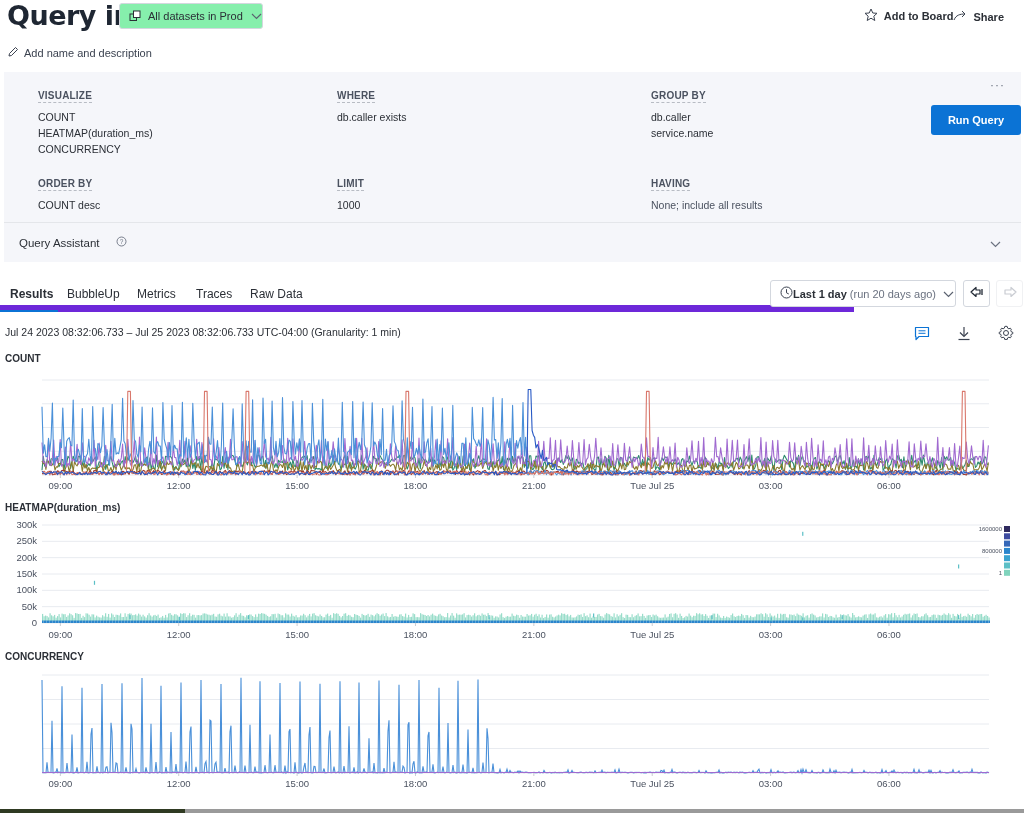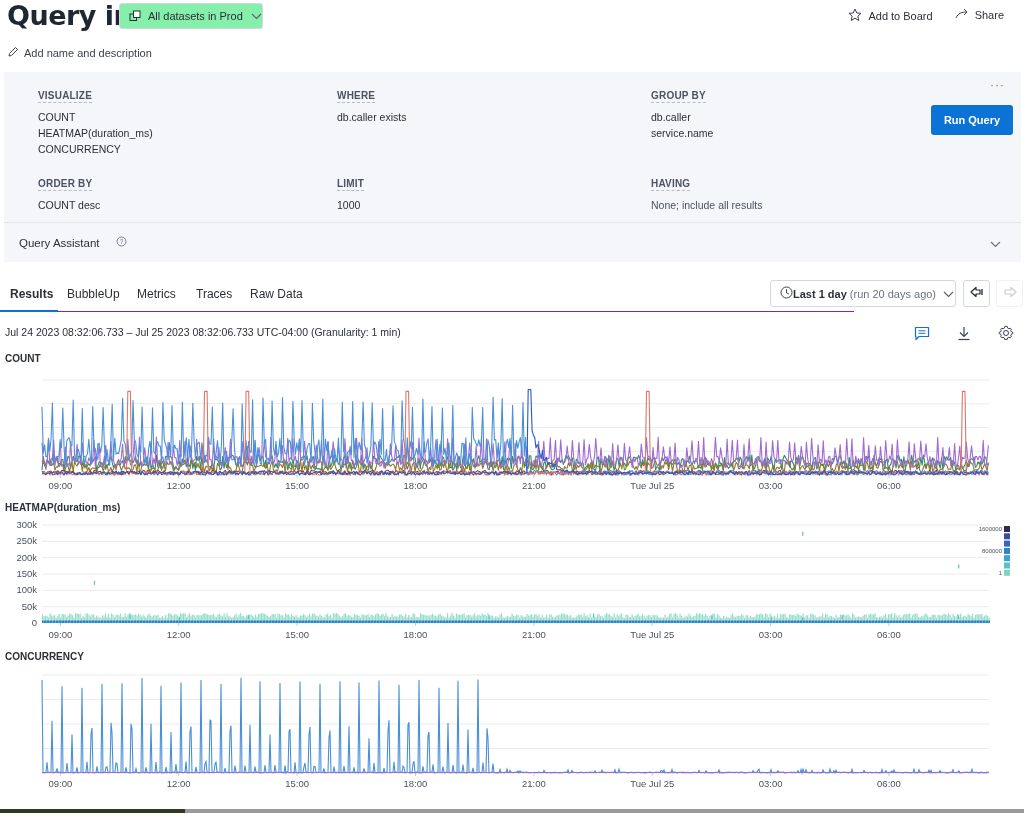--- a/index.html
+++ b/index.html
@@ -4,36 +4,36 @@
 <style>
   * { box-sizing: border-box; margin: 0; padding: 0; }
   html, body { width: 1024px; height: 813px; overflow: hidden; background: #ffffff; }
   body { font-family: "Liberation Sans", sans-serif; color: #2b2f36; font-size: 12px; position: relative; }
 
   .header { position: absolute; left: 0; top: 0; width: 1024px; height: 70px; }
   .title { position: absolute; left: 7px; top: 0px; font-family: "DejaVu Sans", sans-serif; font-weight: bold; font-size: 27px; color: #1f2733; letter-spacing: -0.5px; }
   .dataset-select { position: absolute; left: 119px; top: 3px; width: 144px; height: 26px; border: 1px solid #d3d7de; border-radius: 3px; background: #86efac; display: flex; align-items: center; padding-left: 9px; font-size: 11px; color: #2b2f36; cursor: pointer; }
   .dataset-select .ds-icon { width: 12px; height: 12px; margin-right: 7px; position: relative; }
   .dataset-select .chev { margin-left: 8px; }
-  .header-actions { position: absolute; right: 20px; top: 8px; display: flex; gap: 22px; align-items: flex-start; font-size: 11px; color: #2b2f36; }
+  .header-actions { position: absolute; right: 20px; top: 8px; display: flex; align-items: flex-end; font-size: 11px; color: #2b2f36; font-weight: bold; }
   .header-actions .act { display: flex; align-items: center; gap: 6px; cursor: pointer; }
   .add-desc { position: absolute; left: 7px; top: 46px; display: flex; align-items: center; gap: 5px; font-size: 11px; color: #3b4250; cursor: pointer; }
 
   .query-panel { position: absolute; left: 4px; top: 72px; width: 1017px; height: 190px; background: #f5f6fa; }
   .qcol { position: absolute; margin-left: 19px; }
   .qlabel { font-size: 10px; font-weight: bold; color: #4b5260; text-transform: uppercase; border-bottom: 1px dashed #b8bcc4; display: inline-block; padding-bottom: 1px; letter-spacing: 0.2px; }
   .qval { font-size: 10.5px; color: #2b2f36; line-height: 16px; }
   .qvals { margin-top: 6px; }
   .more-btn { position: absolute; right: 16px; top: 6px; font-size: 12px; color: #6b7280; letter-spacing: 1px; cursor: pointer; }
-  .run-btn { position: absolute; left: 927px; top: 33px; width: 82px; height: 30px; background: #0b73d5; color: #fff; border: none; border-radius: 3px; font-weight: bold; font-size: 11px; font-family: "Liberation Sans", sans-serif; cursor: pointer; }
+  .run-btn { position: absolute; left: 927px; top: 33px; width: 90px; height: 30px; background: #0b73d5; color: #fff; border: none; border-radius: 3px; font-weight: bold; font-size: 11px; font-family: "Liberation Sans", sans-serif; cursor: pointer; }
   .qa-bar { position: absolute; left: 0; top: 150px; width: 1017px; height: 40px; border-top: 1px solid #e4e6ea; }
   .qa-label { position: absolute; left: 15px; top: 13px; font-size: 11.5px; font-weight: normal; color: #2b2f36; display: flex; align-items: center; gap: 16px; }
   .qa-chev { position: absolute; right: 20px; top: 14px; cursor: pointer; }
 
-  .tabs { position: absolute; left: 0; top: 280px; width: 854px; height: 32px; border-bottom: 1px solid #6d28d9; }
+  .tabs { position: absolute; left: 0; top: 280px; width: 854px; height: 32px; border-bottom: 7px solid #6d28d9; }
   .tab { position: absolute; top: 7px; font-size: 12px; color: #2b2f36; cursor: pointer; }
   .tab.active { font-weight: bold; }
   .tab-underline { position: absolute; left: 0; top: 30px; width: 58px; height: 2px; background: #0b73d5; }
 
   .time-range { position: absolute; left: 770px; top: 280px; width: 186px; height: 27px; border: 1px solid #d3d7de; border-radius: 3px; display: flex; align-items: center; padding-left: 9px; font-size: 11px; cursor: pointer; background: #fff; }
   .time-range b { font-weight: bold; color: #2b2f36; }
   .time-range .muted { color: #6b7280; margin-left: 3px; }
   .time-range .chev { margin-left: 7px; }
   .nav-btn { position: absolute; top: 280px; width: 27px; height: 27px; border: 1px solid #d3d7de; border-radius: 3px; display: flex; align-items: center; justify-content: center; background: #fff; cursor: pointer; }
   .nav-btn.disabled { border-color: #f0f1f3; }

